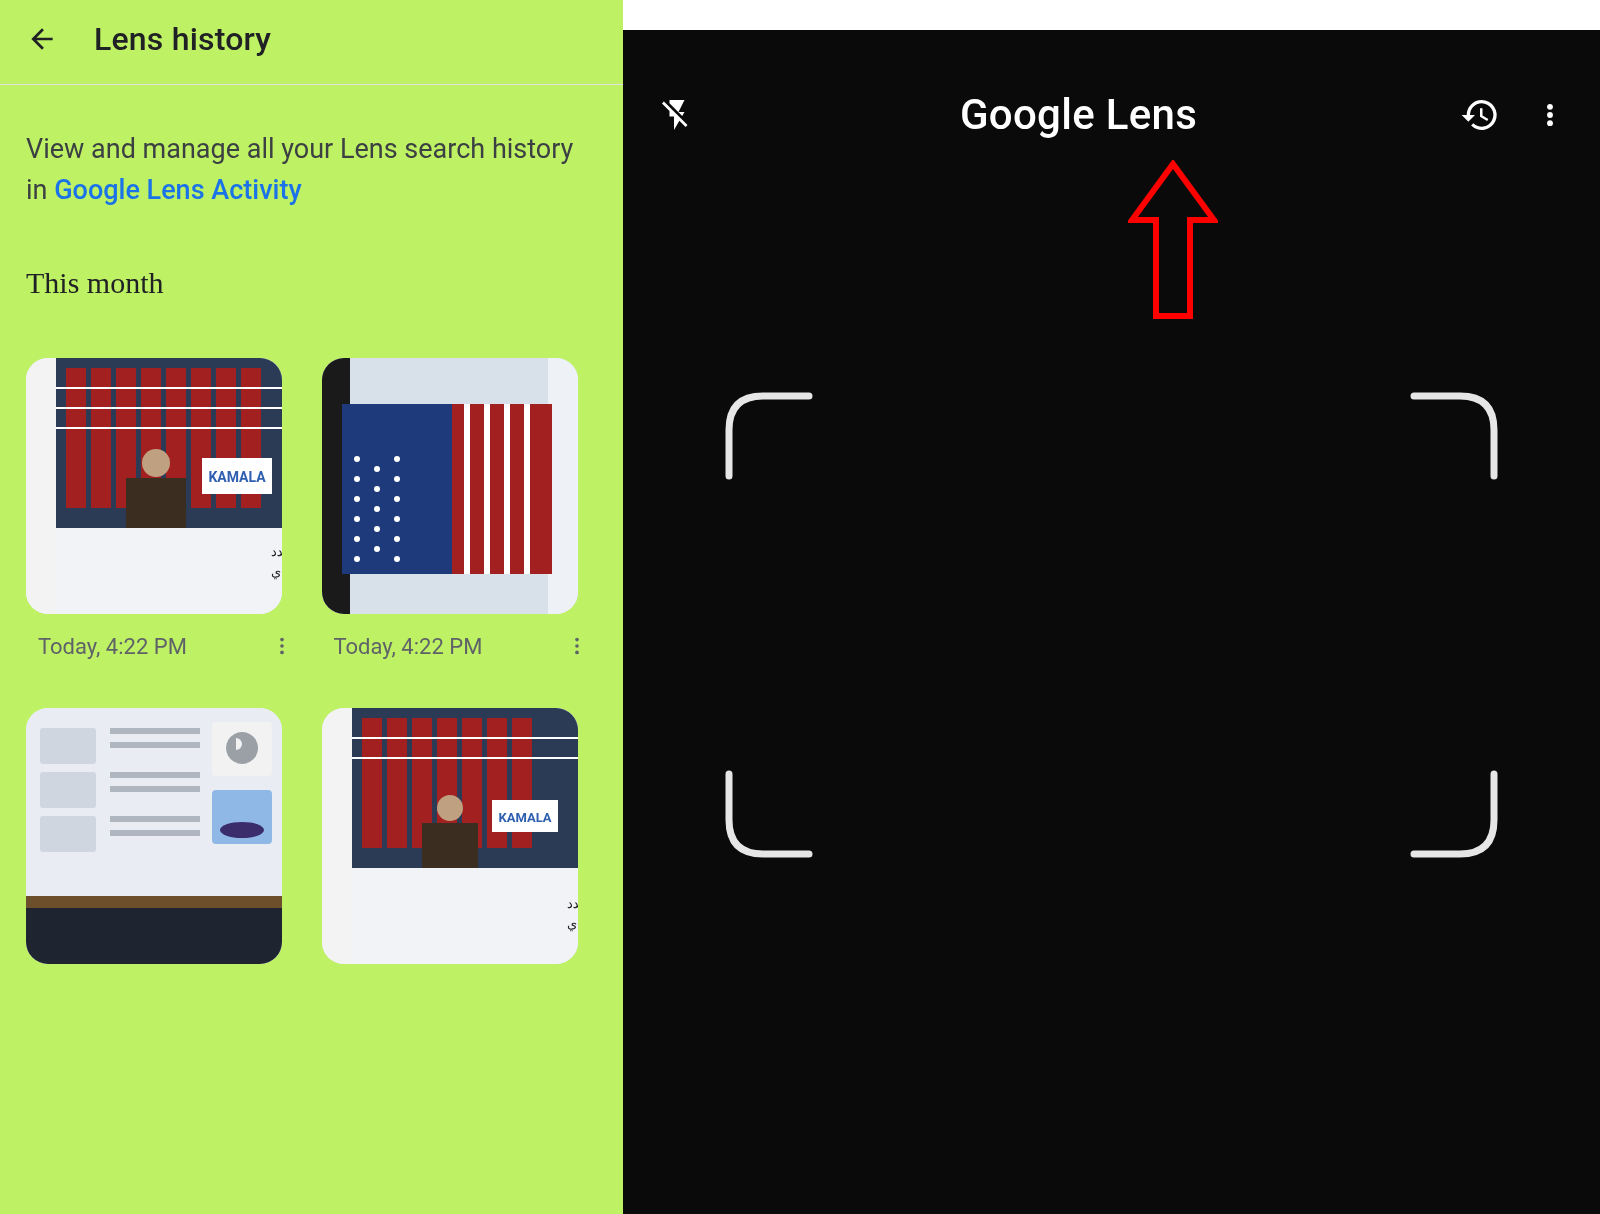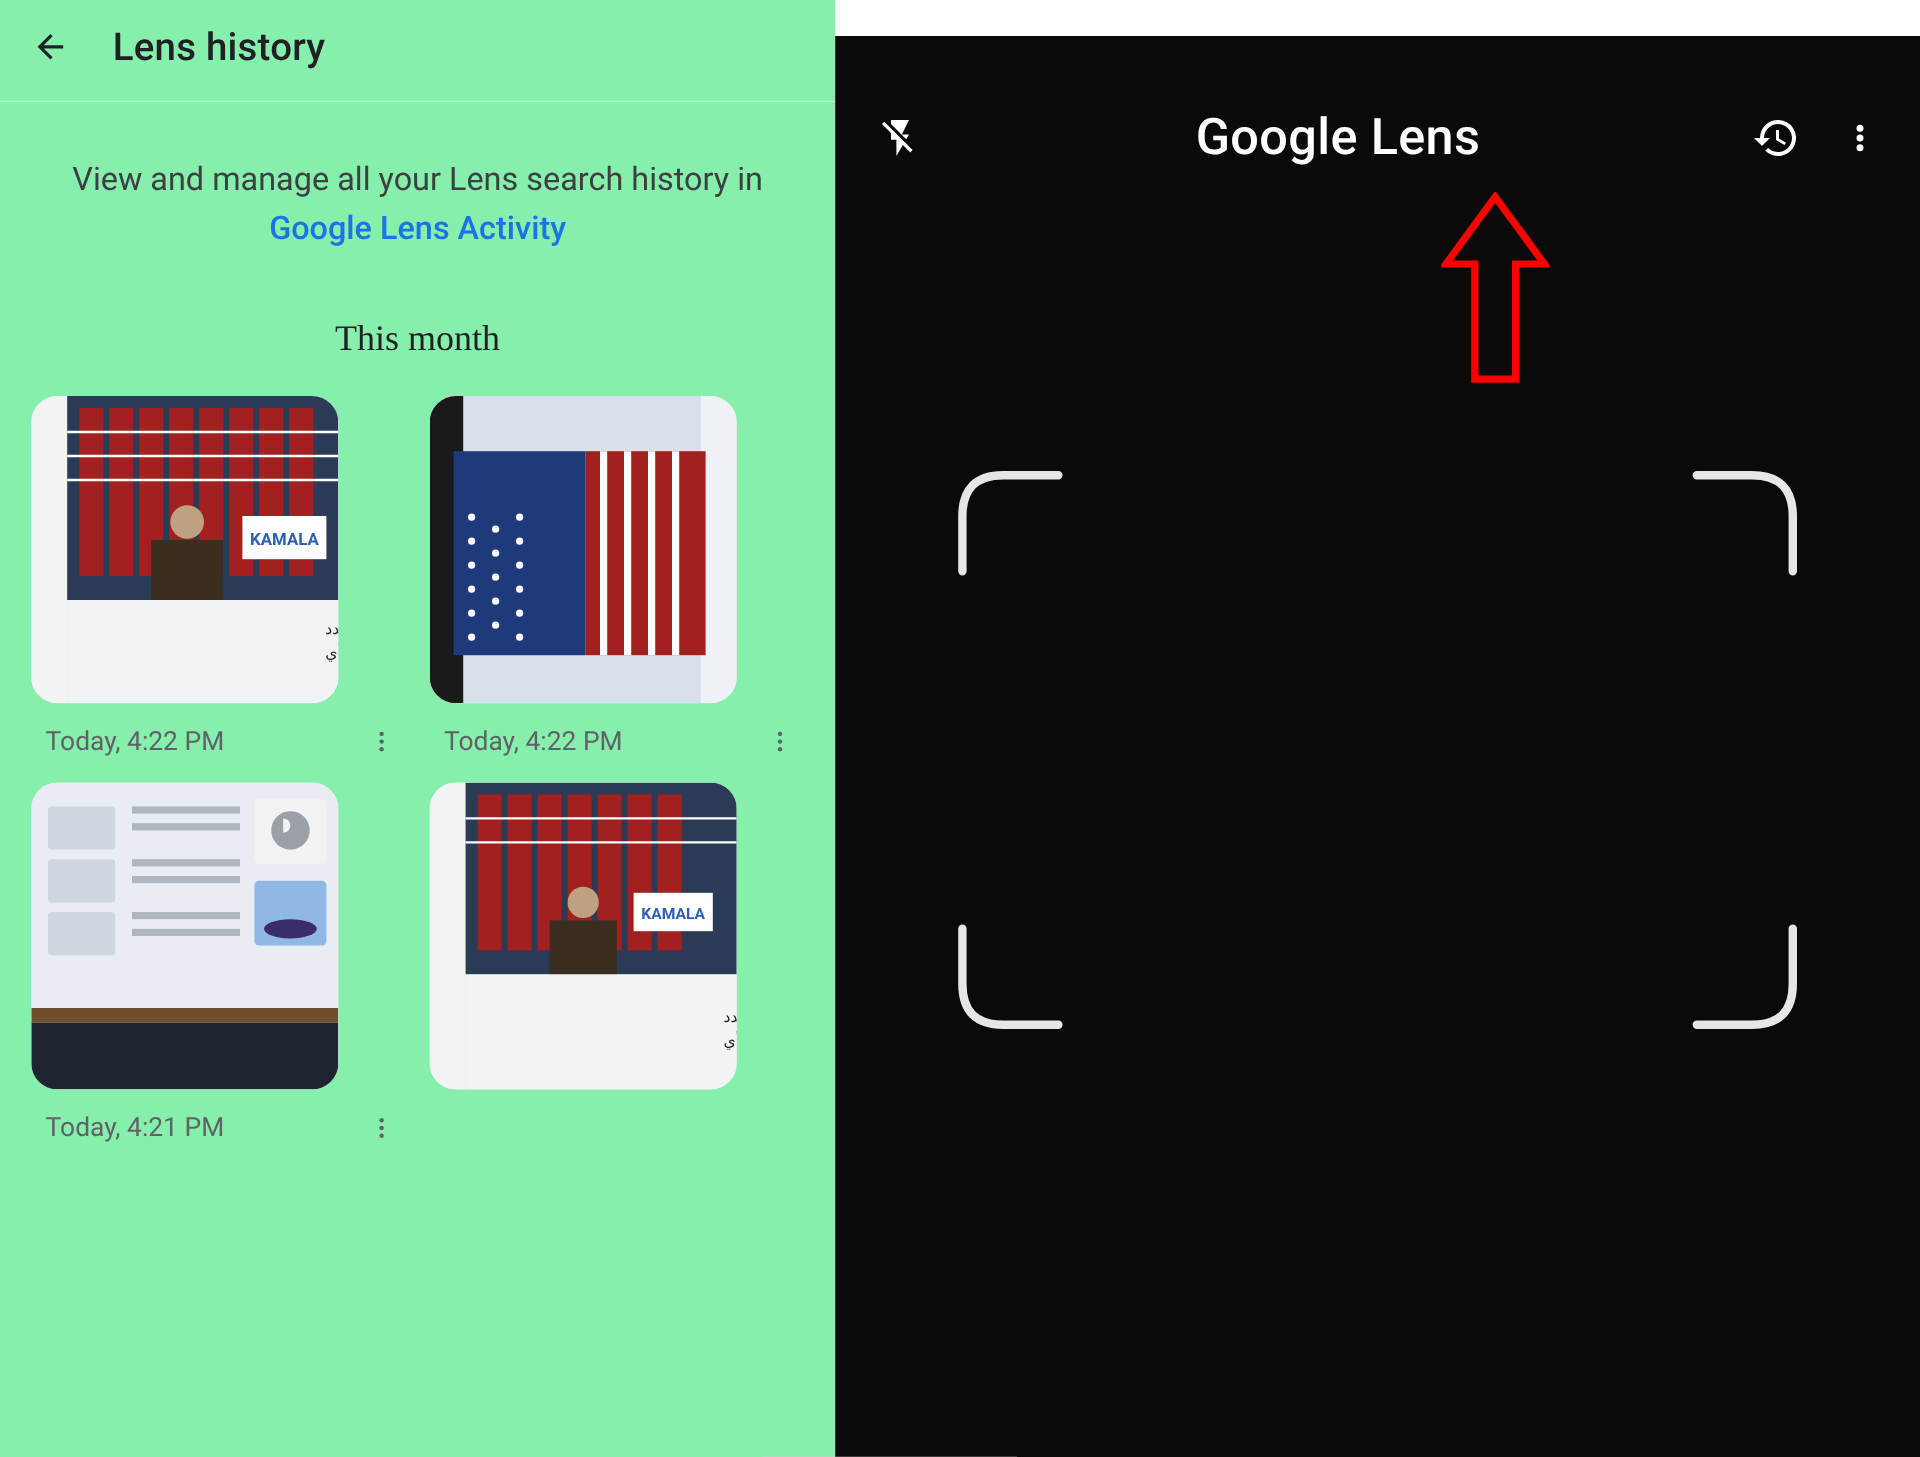--- a/index.html
+++ b/index.html
@@ -7,26 +7,25 @@
     font-family: 'Roboto', -apple-system, BlinkMacSystemFont, 'Segoe UI', Arial, sans-serif;
     background: #fff;
     width: 1600px;
     height: 1214px;
     display: flex;
     overflow: hidden;
   }
   
   
   .left-panel {
-    width: 696px;
+    width: 623px;
     height: 100%;
-    background: #86efac;
+    background: #bef264;
     position: relative;
     overflow: hidden;
-    text-align: center;
   }
   .history-header {
     display: flex;
     align-items: center;
     padding: 20px 24px 26px 24px;
     border-bottom: 1px solid #e0e0e0;
   }
   .back-arrow {
     width: 36px;
     height: 36px;
@@ -67,20 +66,21 @@
     padding: 30px 26px 0 26px;
   }
   .card { }
   .thumb {
     width: 256px;
     height: 256px;
     border-radius: 22px;
     overflow: hidden;
     background: #e8eaed;
     position: relative;
+    margin-top: 28px;
   }
   .thumb svg { width: 100%; height: 100%; display: block; }
   .card-footer {
     display: flex;
     align-items: center;
     justify-content: space-between;
     padding: 18px 6px 0 12px;
   }
   .card-time {
     font-size: 22px;
@@ -299,30 +299,20 @@
           <rect x="186" y="82" width="60" height="54" rx="4" fill="#8fb8e6"></rect>
           <ellipse cx="216" cy="122" rx="22" ry="8" fill="#3b2d6b"></ellipse>
           <rect x="84" y="20" width="90" height="6" fill="#b0b6c0"></rect>
           <rect x="84" y="34" width="90" height="6" fill="#b0b6c0"></rect>
           <rect x="84" y="64" width="90" height="6" fill="#b0b6c0"></rect>
           <rect x="84" y="78" width="90" height="6" fill="#b0b6c0"></rect>
           <rect x="84" y="108" width="90" height="6" fill="#b0b6c0"></rect>
           <rect x="84" y="122" width="90" height="6" fill="#b0b6c0"></rect>
         </svg>
       </div>
-      <div class="card-footer">
-        <div class="card-time">Today, 4:21 PM</div>
-        <div class="card-menu">
-          <svg viewBox="0 0 24 24" width="22" height="22">
-            <circle cx="12" cy="5" r="2" fill="#5f6368"></circle>
-              <circle cx="12" cy="12" r="2" fill="#5f6368"></circle>
-              <circle cx="12" cy="19" r="2" fill="#5f6368"></circle>
-          </svg>
-        </div>
-      </div>
     </div>
 
     <div class="card">
       <div class="thumb">
         <svg viewBox="0 0 256 256" preserveAspectRatio="xMidYMid slice">
           <rect width="256" height="256" fill="#dce5ee"></rect>
           <rect x="0" y="0" width="30" height="256" fill="#f3f3f3"></rect>
           <rect x="30" y="0" width="226" height="160" fill="#2b3b56"></rect>
           <g>
             <rect x="40" y="10" width="20" height="130" fill="#a32020"></rect>

